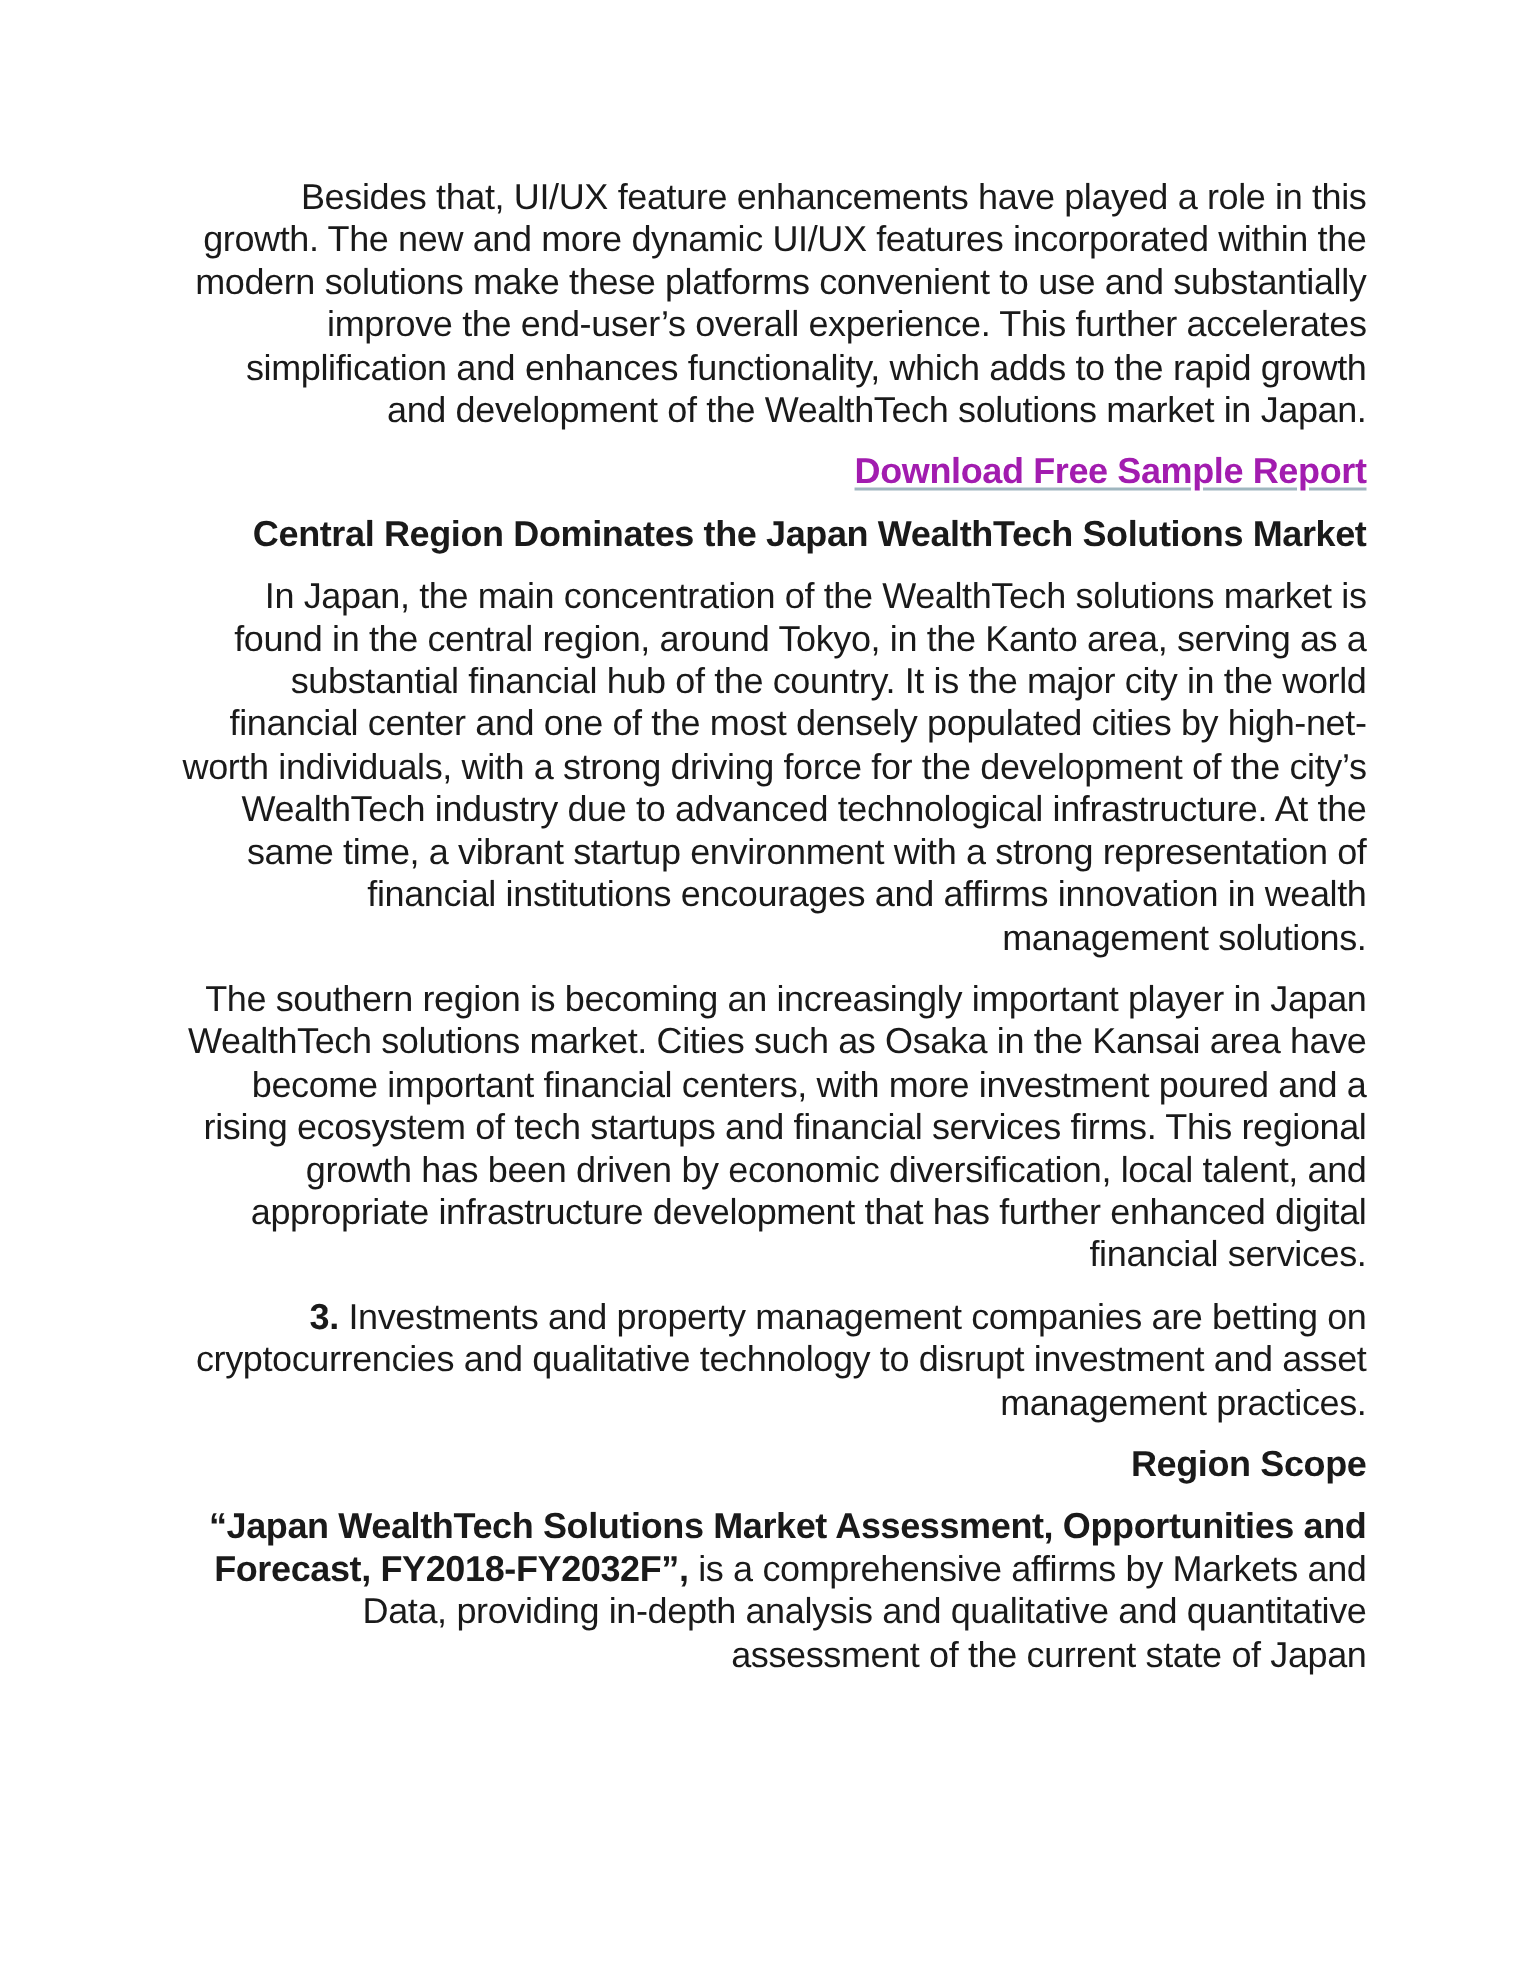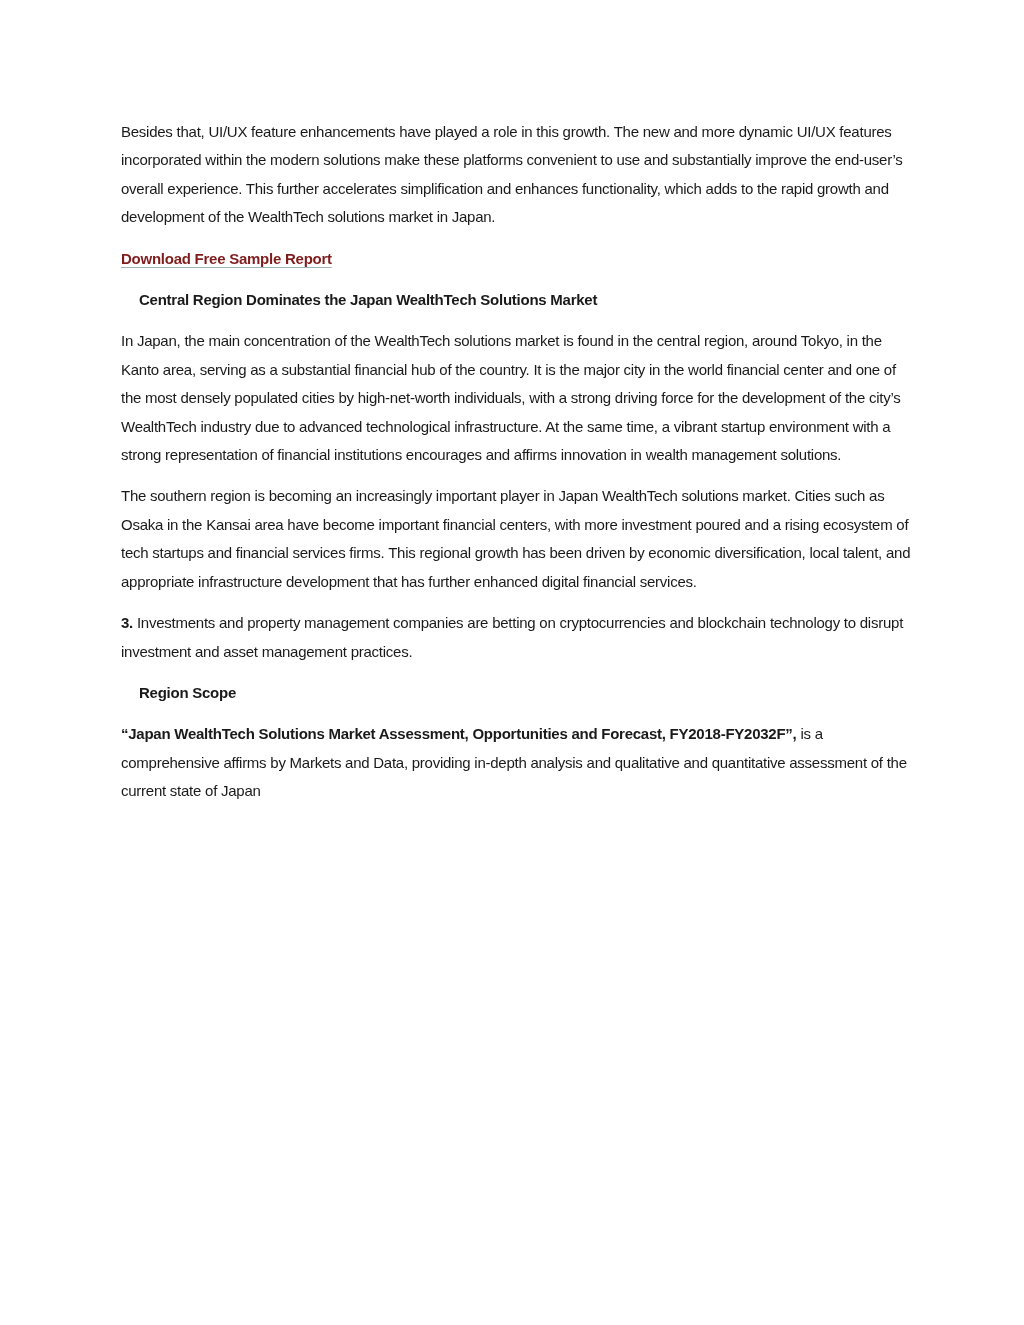--- a/index.html
+++ b/index.html
@@ -16,31 +16,32 @@
       color: #1a1a1a;
     }
     .page {
       position: absolute;
       left: 121px;
       top: 118px;
       width: 790px;
     }
     p {
       margin: 0 0 13px 0;
-      font-size: 15px;
+      font-size: 24px;
       line-height: 28.4px;
       letter-spacing: -0.25px;
+      text-align: right;
     }
     .heading {
       font-weight: bold;
       margin-bottom: 13px;
       margin-left: 18px;
     }
     .link {
-      color: #7f1d1d;
+      color: #a21caf;
       font-weight: bold;
       text-decoration: underline;
       text-decoration-color: #9fb6bf;
       text-underline-offset: 3px;
       cursor: pointer;
     }
     .num { font-weight: bold; }
     .bold { font-weight: bold; }
   </style>
 </head>
@@ -57,21 +58,21 @@
   <p class="heading">Central Region Dominates the Japan WealthTech Solutions Market</p>
 
   <p>In Japan, the main concentration of the WealthTech solutions market is found in the central region, around Tokyo, in the Kanto area, serving as a substantial financial hub of the country. It is the major city in the world financial center and one of the most densely populated cities by high-net-worth individuals, with a strong driving force for the development of the city’s WealthTech industry due to advanced technological infrastructure. At the same time, a vibrant startup environment with a strong representation of financial institutions encourages and affirms innovation in wealth management solutions.</p>
 
   <p>The southern region is becoming an increasingly important player in Japan WealthTech solutions market. Cities such as Osaka in the Kansai area have become important financial centers, with more investment poured and a rising ecosystem of tech startups and financial services firms. This regional growth has been driven by economic diversification, local talent, and appropriate infrastructure development that has further enhanced digital financial services.</p>
 
 
 
 
   <p>
-    <span class="num">3.</span><span> Investments and property management companies are betting on cryptocurrencies and blockchain technology to disrupt investment and asset management practices.</span>
+    <span class="num">3.</span><span> Investments and property management companies are betting on cryptocurrencies and qualitative technology to disrupt investment and asset management practices.</span>
   </p>
 
   <p class="heading">Region Scope</p>
 
   <p>
     <span class="bold">“Japan WealthTech Solutions Market Assessment, Opportunities and Forecast, FY2018-FY2032F”,</span><span> is a comprehensive affirms by Markets and Data, providing in-depth analysis and qualitative and quantitative assessment of the current state of Japan</span>
   </p>
 
 </div>
 

